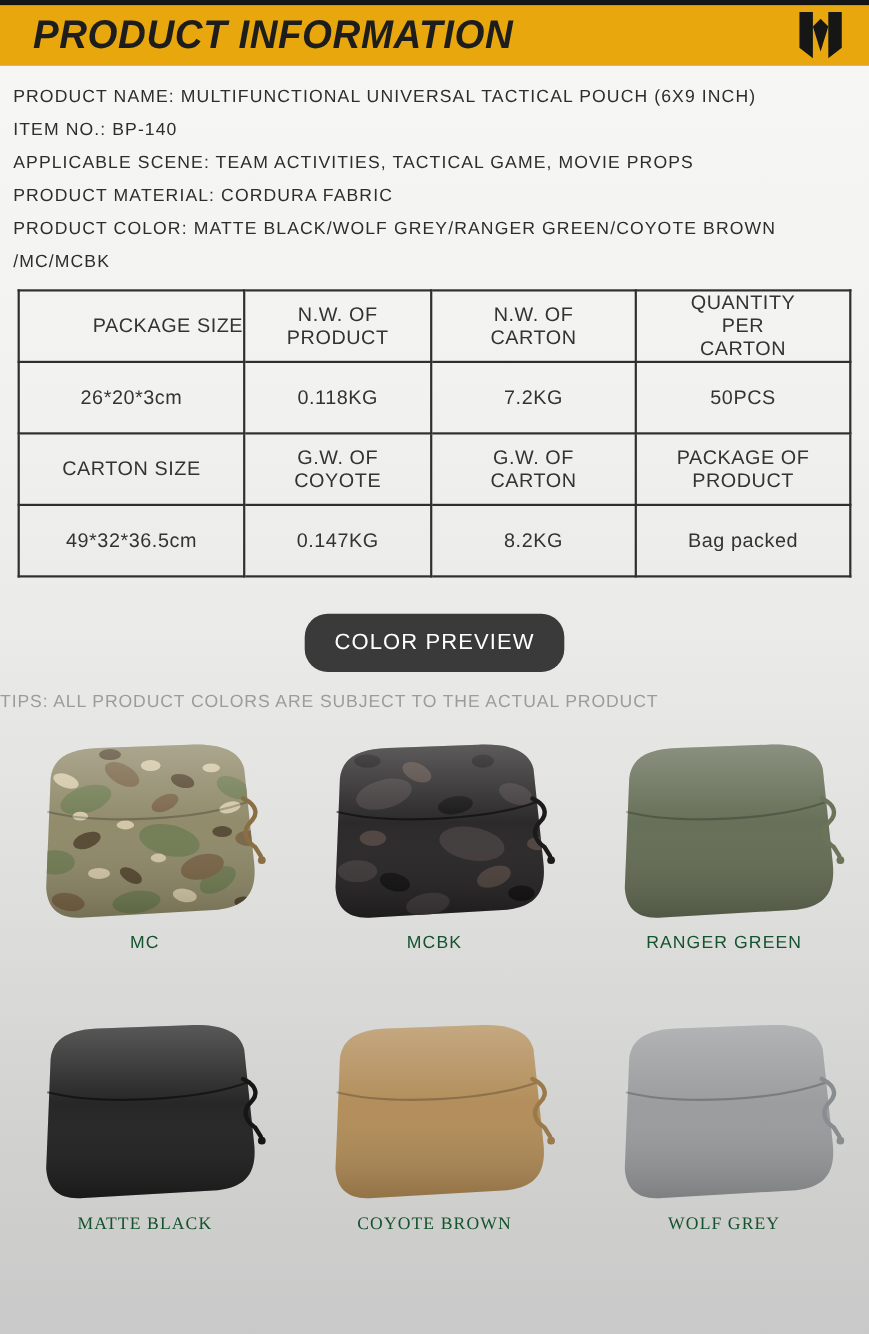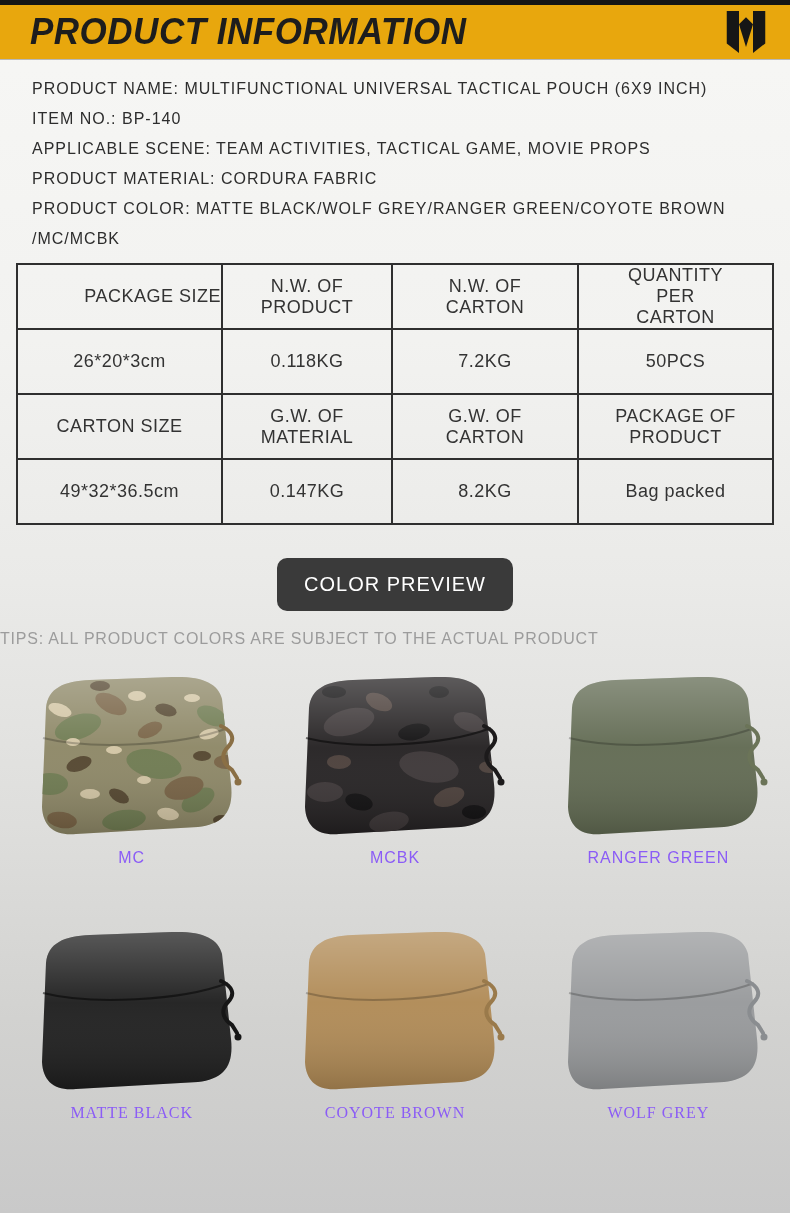--- a/index.html
+++ b/index.html
@@ -15,21 +15,21 @@
     display:flex;align-items:center;justify-content:space-between;
     padding:0 22px 0 30px;box-shadow:0 1px 0 rgba(0,0,0,.25);font-style:italic;
   }
   .header h1{
     margin:0;font-size:35px;font-weight:800;letter-spacing:.5px;
     color:#1d1d1d;transform:scaleY(1.04);white-space:nowrap;
   }
   .logo{display:block;}
   .logo polygon{fill:#161616;}
 
-  .details{padding:15px 28px 0 32px;}
+  .details{padding:15px 28px 0 12px;}
   .detail-line{
     font-size:16px;line-height:30px;letter-spacing:1px;
     color:#2d2d2d;white-space:nowrap;
   }
 
   .ptable{
     margin:9px auto 0 auto;width:754px;border-collapse:collapse;
     table-layout:fixed;
   }
   .ptable td{
@@ -41,37 +41,37 @@
   .ptable .hdr .wrapcap{display:inline-block;width:122px;line-height:21px;}
   .ptable .col1{width:203px;text-align:right;}
   .ptable .col2{width:168px;}
   .ptable .col3{width:184px;}
   .ptable .col4{width:193px;}
 
   .preview-btn-row{display:flex;justify-content:center;margin-top:33px;}
   .preview-btn{
     background:var(--button-dark,#3A3A3A);color:#fff;border:none;
     font-family:"Liberation Sans",sans-serif;
-    font-size:20px;letter-spacing:1px;padding:15px 27px;border-radius:10px;
+    font-size:20px;letter-spacing:1px;padding:15px 27px;border-radius:21px;
     cursor:pointer;
   }
   .tips{
     margin-top:19px;text-align:left;font-size:16px;letter-spacing:.8px;
     color:var(--tip-grey,#9C9C9C);
   }
 
   .swatch-grid{
     display:grid;grid-template-columns:repeat(3,1fr);
     margin-top:24px;
   }
   .swatch-grid.row2{margin-top:60px;font-family:Liberation Serif, serif;}
   .swatch{margin:0;display:flex;flex-direction:column;align-items:center;}
   .pouch{width:238px;height:172px;display:block;}
   .swatch figcaption{
-    margin-top:5px;font-size:16px;letter-spacing:1px;color:#8b5cf6;
+    margin-top:5px;font-size:16px;letter-spacing:1px;color:#14532d;
     text-align:center;
   }
   .seam{fill:none;stroke:rgba(0,0,0,.22);stroke-width:2;}
   .sw-mcbk .seam,.sw-mb .seam{stroke:rgba(0,0,0,.5);}
   .cord{fill:none;stroke-width:4;stroke-linecap:round;}
   .knot{stroke:none;}
 
   .sw-mc .base{fill:var(--mc-base,#8D8766);}
   .sw-mc .b1{fill:var(--mc-green,#6E7A50);}
   .sw-mc .b2{fill:var(--mc-brown,#776244);}
@@ -135,21 +135,21 @@
     <td class="col4 hdr"><span class="wrapcap">QUANTITY PER CARTON</span></td>
   </tr>
   <tr>
     <td><span>26*20*3cm</span></td>
     <td><span>0.118KG</span></td>
     <td><span>7.2KG</span></td>
     <td><span>50PCS</span></td>
   </tr>
   <tr>
     <td class="hdr"><span>CARTON SIZE</span></td>
-    <td class="hdr"><span class="wrapcap">G.W. OF MATERIAL</span></td>
+    <td class="hdr"><span class="wrapcap">G.W. OF COYOTE</span></td>
     <td class="hdr"><span class="wrapcap">G.W. OF CARTON</span></td>
     <td class="hdr"><span class="wrapcap">PACKAGE OF PRODUCT</span></td>
   </tr>
   <tr>
     <td><span>49*32*36.5cm</span></td>
     <td><span>0.147KG</span></td>
     <td><span>8.2KG</span></td>
     <td><span>Bag packed</span></td>
   </tr>
   </tbody>

